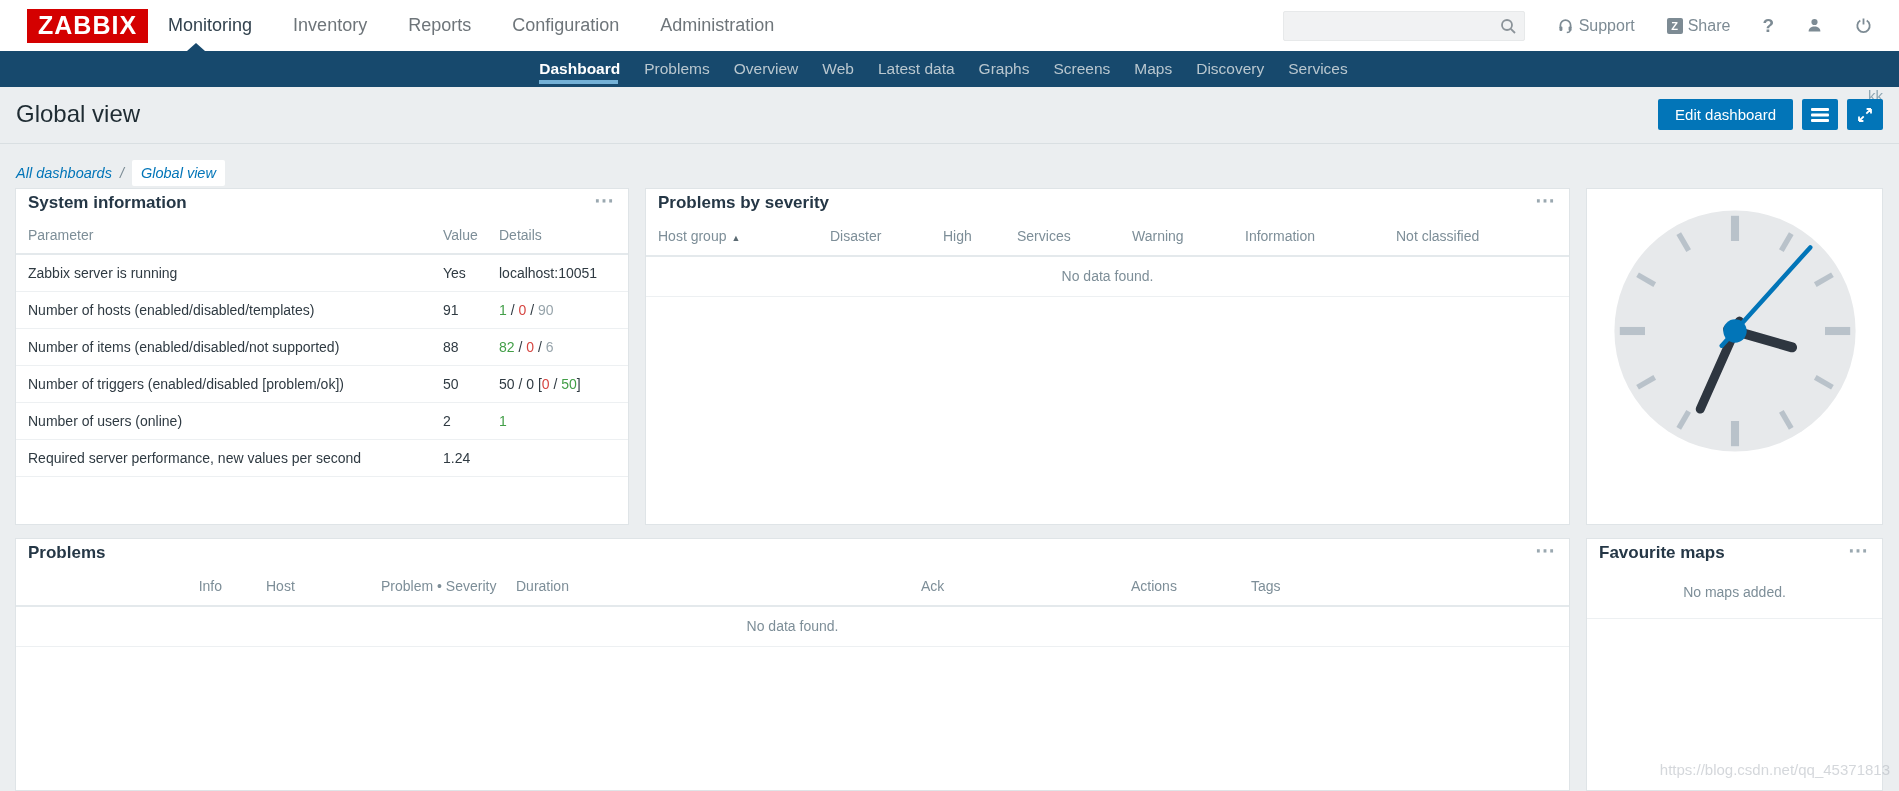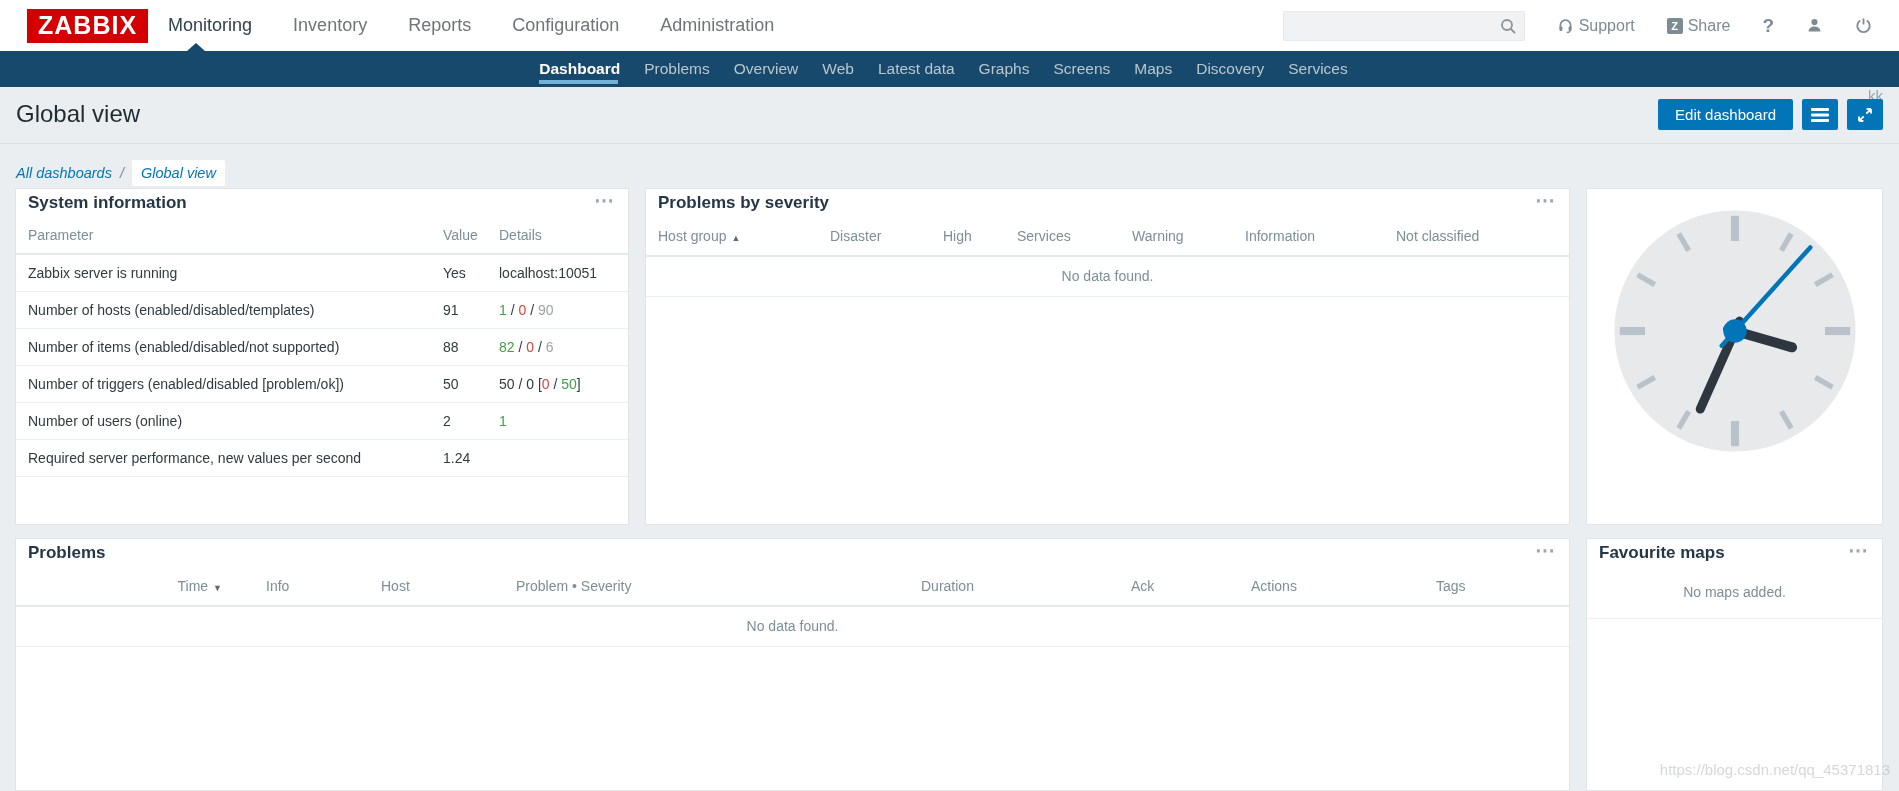--- a/index.html
+++ b/index.html
@@ -313,21 +313,20 @@
     </svg>
   </div>
 </section>
 
 <section class="panel" id="p-problems">
   <div class="panel-header">
     <span class="panel-title">Problems</span>
     <span class="dots"></span>
   </div>
   <div class="gridhead" id="problems-cols">
-      <div class="hcell"><span>Time</span><span class="arrow">▼</span></div>
       <div class="hcell"><span>Info</span></div>
       <div class="hcell"><span>Host</span></div>
       <div class="hcell"><span>Problem • Severity</span></div>
       <div class="hcell"><span>Duration</span></div>
       <div class="hcell"><span>Ack</span></div>
       <div class="hcell"><span>Actions</span></div>
       <div class="hcell"><span>Tags</span></div>
     </div>
   <div class="no-data">No data found.</div>
 </section>

